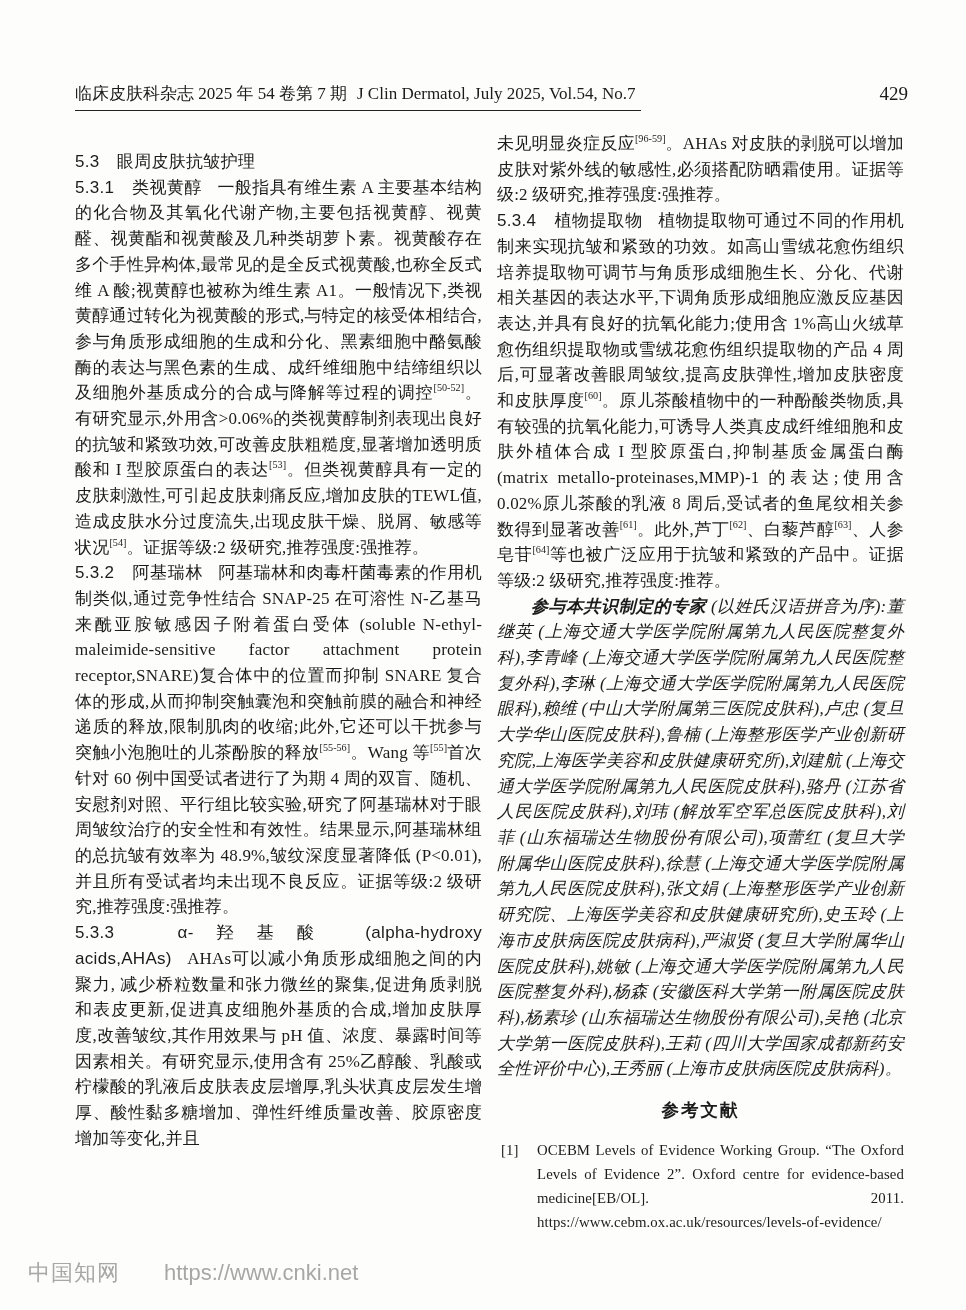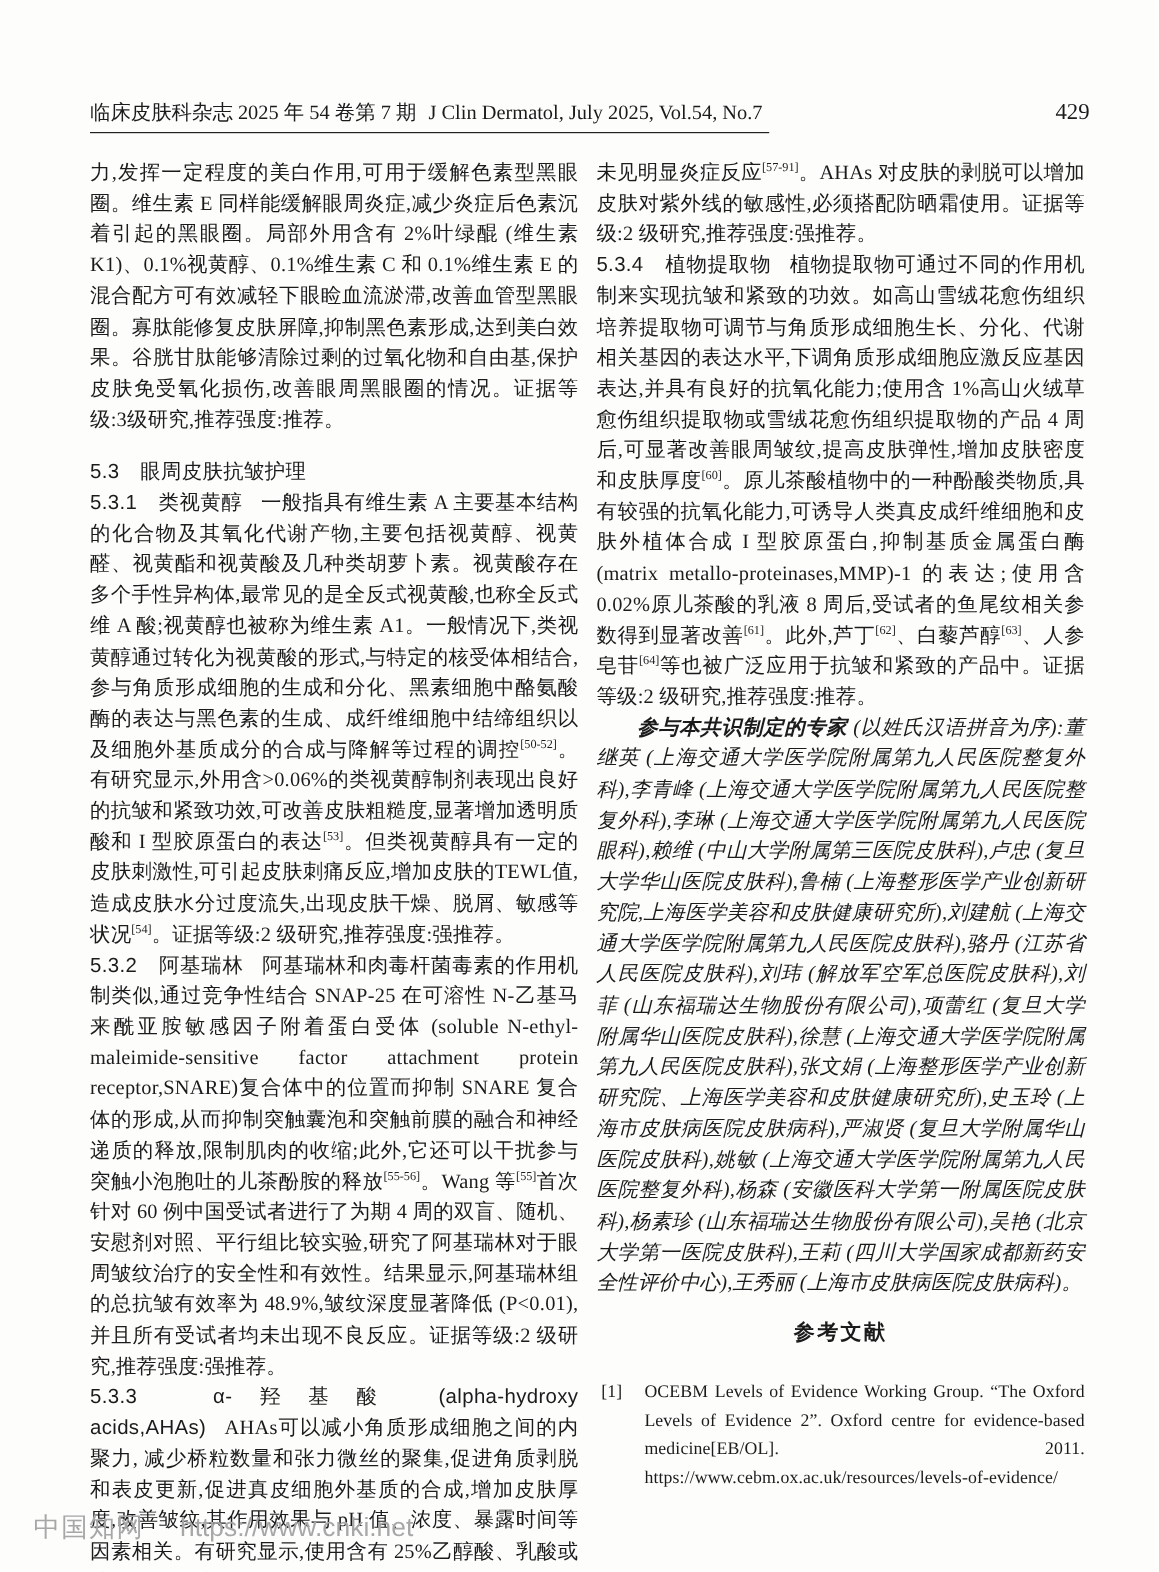--- a/index.html
+++ b/index.html
@@ -67,21 +67,21 @@
   }
   .kai { font-style: italic; }
   .kai-bold { font-style: italic; font-weight: bold; }
 
   .refs-heading {
     text-align: center;
     font-family: "Liberation Sans", "DejaVu Sans", sans-serif;
     font-weight: bold;
     font-size: 17.5px;
     margin-top: 16px;
-    margin-bottom: 24px;
+    margin-bottom: 14px;
     letter-spacing: 2px;
   }
   .ref-entry {
     position: relative;
     padding-left: 40px;
     font-size: 14.8px;
     line-height: 24.2px;
     text-align: justify;
     letter-spacing: 0.1px;
   }
@@ -89,53 +89,50 @@
 
   .watermark {
     position: absolute;
     left: 28px;
     top: 1258px;
     font-family: "Liberation Sans", "DejaVu Sans", sans-serif;
     font-size: 22px;
     color: #a7a7a7;
     white-space: nowrap;
   }
-  .watermark .wm-brand { margin-right: 30px; letter-spacing: 1px; }
+  .watermark .wm-brand { margin-right: 44px; letter-spacing: 1px; }
 </style>
 </head>
 <body>
 
 <div class="page">
 
   <div class="header">
     <div class="header-left">
       <span class="header-cn">临床皮肤科杂志 2025 年 54 卷第 7 期</span><span class="header-en">J Clin Dermatol, July 2025, Vol.54, No.7</span>
     </div>
     <div class="page-num">429</div>
   </div>
 
   <div class="col col-left">
-    <p class="para">
-      <span>力,发挥一定程度的美白作用,可用于缓解色素型黑眼圈。维生素 E 同样能缓解眼周炎症,减少炎症后色素沉着引起的黑眼圈。局部外用含有 2%叶绿醌 (维生素K1)、0.1%视黄醇、0.1%维生素 C 和 0.1%维生素 E 的混合配方可有效减轻下眼睑血流淤滞,改善血管型黑眼圈。寡肽能修复皮肤屏障,抑制黑色素形成,达到美白效果。谷胱甘肽能够清除过剩的过氧化物和自由基,保护皮肤免受氧化损伤,改善眼周黑眼圈的情况。证据等级:3级研究,推荐强度:推荐。</span>
-    </p>
     <p class="para h-section">5.3　眼周皮肤抗皱护理</p>
     <p class="para">
       <span class="runhead">5.3.1　类视黄醇</span><span>一般指具有维生素 A 主要基本结构的化合物及其氧化代谢产物,主要包括视黄醇、视黄醛、视黄酯和视黄酸及几种类胡萝卜素。视黄酸存在多个手性异构体,最常见的是全反式视黄酸,也称全反式维 A 酸;视黄醇也被称为维生素 A1。一般情况下,类视黄醇通过转化为视黄酸的形式,与特定的核受体相结合,参与角质形成细胞的生成和分化、黑素细胞中酪氨酸酶的表达与黑色素的生成、成纤维细胞中结缔组织以及细胞外基质成分的合成与降解等过程的调控<sup class="ref">[50-52]</sup>。有研究显示,外用含&gt;0.06%的类视黄醇制剂表现出良好的抗皱和紧致功效,可改善皮肤粗糙度,显著增加透明质酸和 I 型胶原蛋白的表达<sup class="ref">[53]</sup>。但类视黄醇具有一定的皮肤刺激性,可引起皮肤刺痛反应,增加皮肤的TEWL值,造成皮肤水分过度流失,出现皮肤干燥、脱屑、敏感等状况<sup class="ref">[54]</sup>。证据等级:2 级研究,推荐强度:强推荐。</span>
     </p>
     <p class="para">
       <span class="runhead">5.3.2　阿基瑞林</span><span>阿基瑞林和肉毒杆菌毒素的作用机制类似,通过竞争性结合 SNAP-25 在可溶性 N-乙基马来酰亚胺敏感因子附着蛋白受体 (soluble N-ethyl-maleimide-sensitive factor attachment protein receptor,SNARE)复合体中的位置而抑制 SNARE 复合体的形成,从而抑制突触囊泡和突触前膜的融合和神经递质的释放,限制肌肉的收缩;此外,它还可以干扰参与突触小泡胞吐的儿茶酚胺的释放<sup class="ref">[55-56]</sup>。Wang 等<sup class="ref">[55]</sup>首次针对 60 例中国受试者进行了为期 4 周的双盲、随机、安慰剂对照、平行组比较实验,研究了阿基瑞林对于眼周皱纹治疗的安全性和有效性。结果显示,阿基瑞林组的总抗皱有效率为 48.9%,皱纹深度显著降低 (P&lt;0.01),并且所有受试者均未出现不良反应。证据等级:2 级研究,推荐强度:强推荐。</span>
     </p>
     <p class="para">
       <span class="runhead">5.3.3　α-羟基酸 (alpha-hydroxy acids,AHAs)</span><span>AHAs可以减小角质形成细胞之间的内聚力, 减少桥粒数量和张力微丝的聚集,促进角质剥脱和表皮更新,促进真皮细胞外基质的合成,增加皮肤厚度,改善皱纹,其作用效果与 pH 值、浓度、暴露时间等因素相关。有研究显示,使用含有 25%乙醇酸、乳酸或柠檬酸的乳液后皮肤表皮层增厚,乳头状真皮层发生增厚、酸性黏多糖增加、弹性纤维质量改善、胶原密度增加等变化,并且</span>
     </p>
   </div>
 
   <div class="col col-right">
     <p class="para">
-      <span>未见明显炎症反应<sup class="ref">[57-91]</sup>。AHAs 对皮肤的剥脱可以增加皮肤对紫外线的敏感性,必须搭配防晒霜使用。证据等级:2 级研究,推荐强度:强推荐。</span>
+      <span>未见明显炎症反应<sup class="ref">[96-59]</sup>。AHAs 对皮肤的剥脱可以增加皮肤对紫外线的敏感性,必须搭配防晒霜使用。证据等级:2 级研究,推荐强度:强推荐。</span>
     </p>
     <p class="para">
       <span class="runhead">5.3.4　植物提取物</span><span>植物提取物可通过不同的作用机制来实现抗皱和紧致的功效。如高山雪绒花愈伤组织培养提取物可调节与角质形成细胞生长、分化、代谢相关基因的表达水平,下调角质形成细胞应激反应基因表达,并具有良好的抗氧化能力;使用含 1%高山火绒草愈伤组织提取物或雪绒花愈伤组织提取物的产品 4 周后,可显著改善眼周皱纹,提高皮肤弹性,增加皮肤密度和皮肤厚度<sup class="ref">[60]</sup>。原儿茶酸植物中的一种酚酸类物质,具有较强的抗氧化能力,可诱导人类真皮成纤维细胞和皮肤外植体合成 I 型胶原蛋白,抑制基质金属蛋白酶 (matrix metallo-proteinases,MMP)-1 的表达;使用含 0.02%原儿茶酸的乳液 8 周后,受试者的鱼尾纹相关参数得到显著改善<sup class="ref">[61]</sup>。此外,芦丁<sup class="ref">[62]</sup>、白藜芦醇<sup class="ref">[63]</sup>、人参皂苷<sup class="ref">[64]</sup>等也被广泛应用于抗皱和紧致的产品中。证据等级:2 级研究,推荐强度:推荐。</span>
     </p>
     <p class="para ind">
       <span class="kai-bold">参与本共识制定的专家</span><span class="kai"> (以姓氏汉语拼音为序):</span><span class="kai">董继英 (上海交通大学医学院附属第九人民医院整复外科),李青峰 (上海交通大学医学院附属第九人民医院整复外科),李琳 (上海交通大学医学院附属第九人民医院眼科),赖维 (中山大学附属第三医院皮肤科),卢忠 (复旦大学华山医院皮肤科),鲁楠 (上海整形医学产业创新研究院,上海医学美容和皮肤健康研究所),刘建航 (上海交通大学医学院附属第九人民医院皮肤科),骆丹 (江苏省人民医院皮肤科),刘玮 (解放军空军总医院皮肤科),刘菲 (山东福瑞达生物股份有限公司),项蕾红 (复旦大学附属华山医院皮肤科),徐慧 (上海交通大学医学院附属第九人民医院皮肤科),张文娟 (上海整形医学产业创新研究院、上海医学美容和皮肤健康研究所),史玉玲 (上海市皮肤病医院皮肤病科),严淑贤 (复旦大学附属华山医院皮肤科),姚敏 (上海交通大学医学院附属第九人民医院整复外科),杨森 (安徽医科大学第一附属医院皮肤科),杨素珍 (山东福瑞达生物股份有限公司),吴艳 (北京大学第一医院皮肤科),王莉 (四川大学国家成都新药安全性评价中心),王秀丽 (上海市皮肤病医院皮肤病科)。</span>
     </p>
     <div class="refs-heading">参考文献</div>
     <div class="ref-entry">
       <span class="ref-marker">[1]</span>

